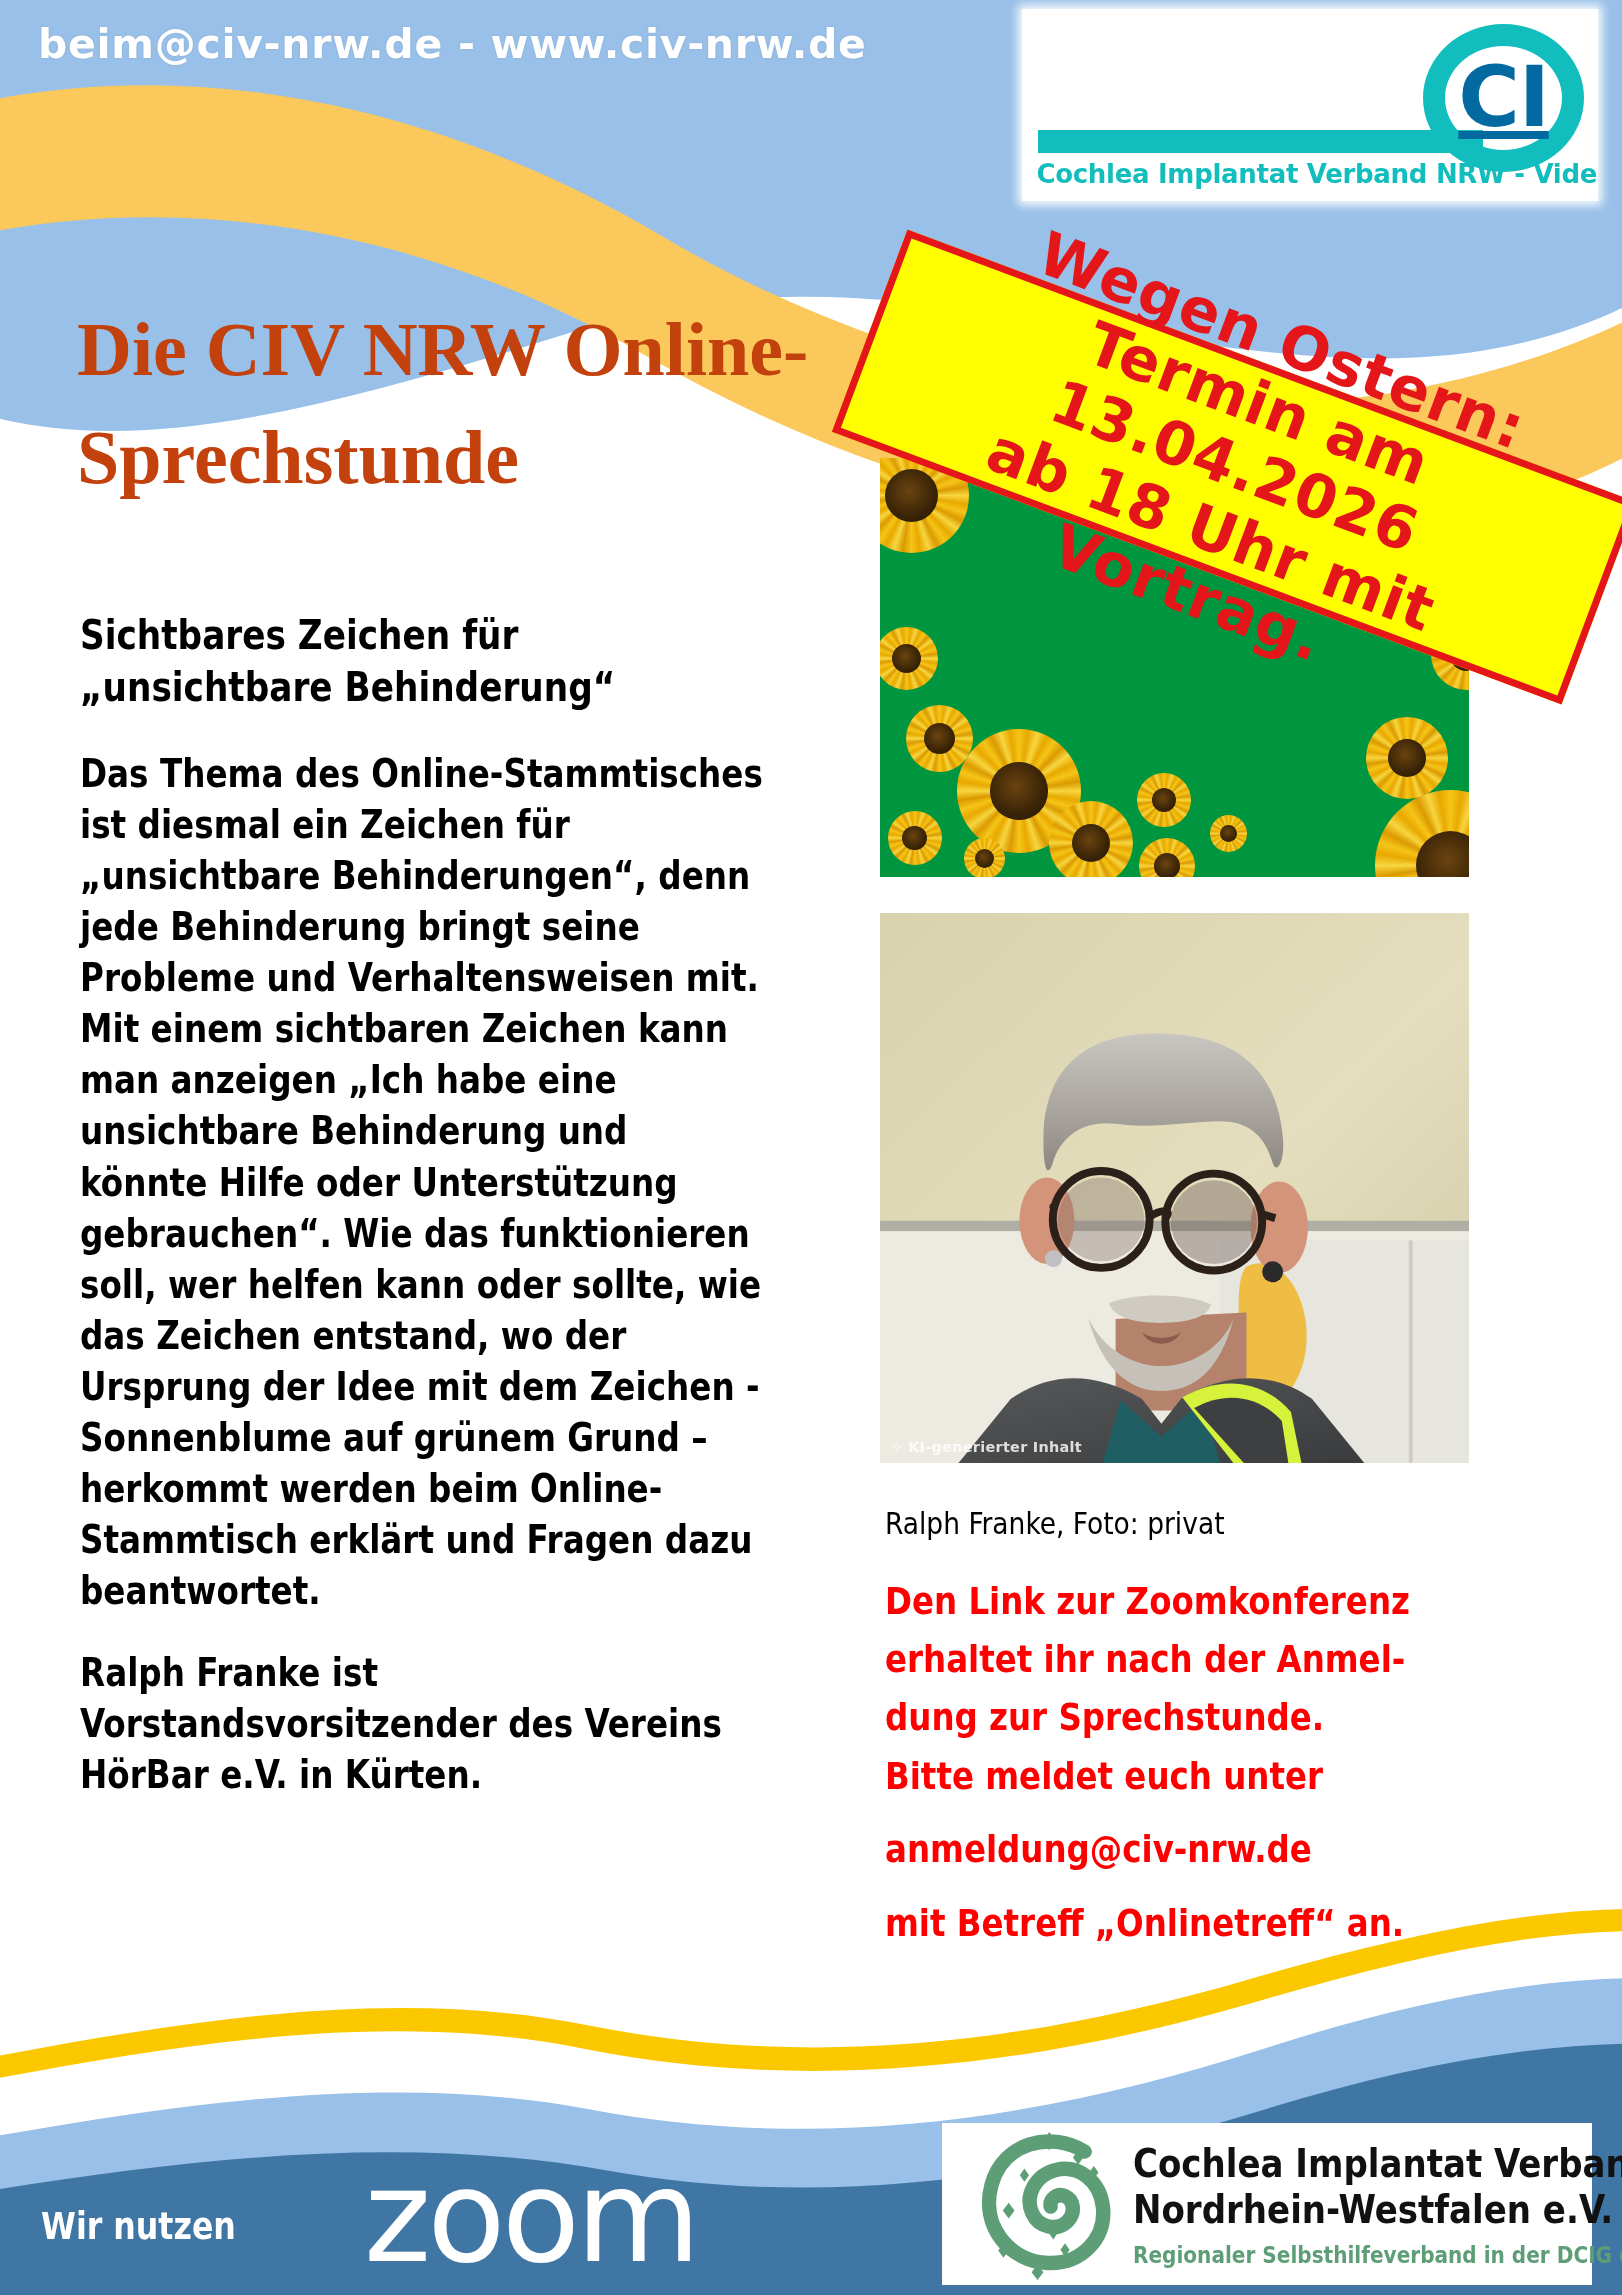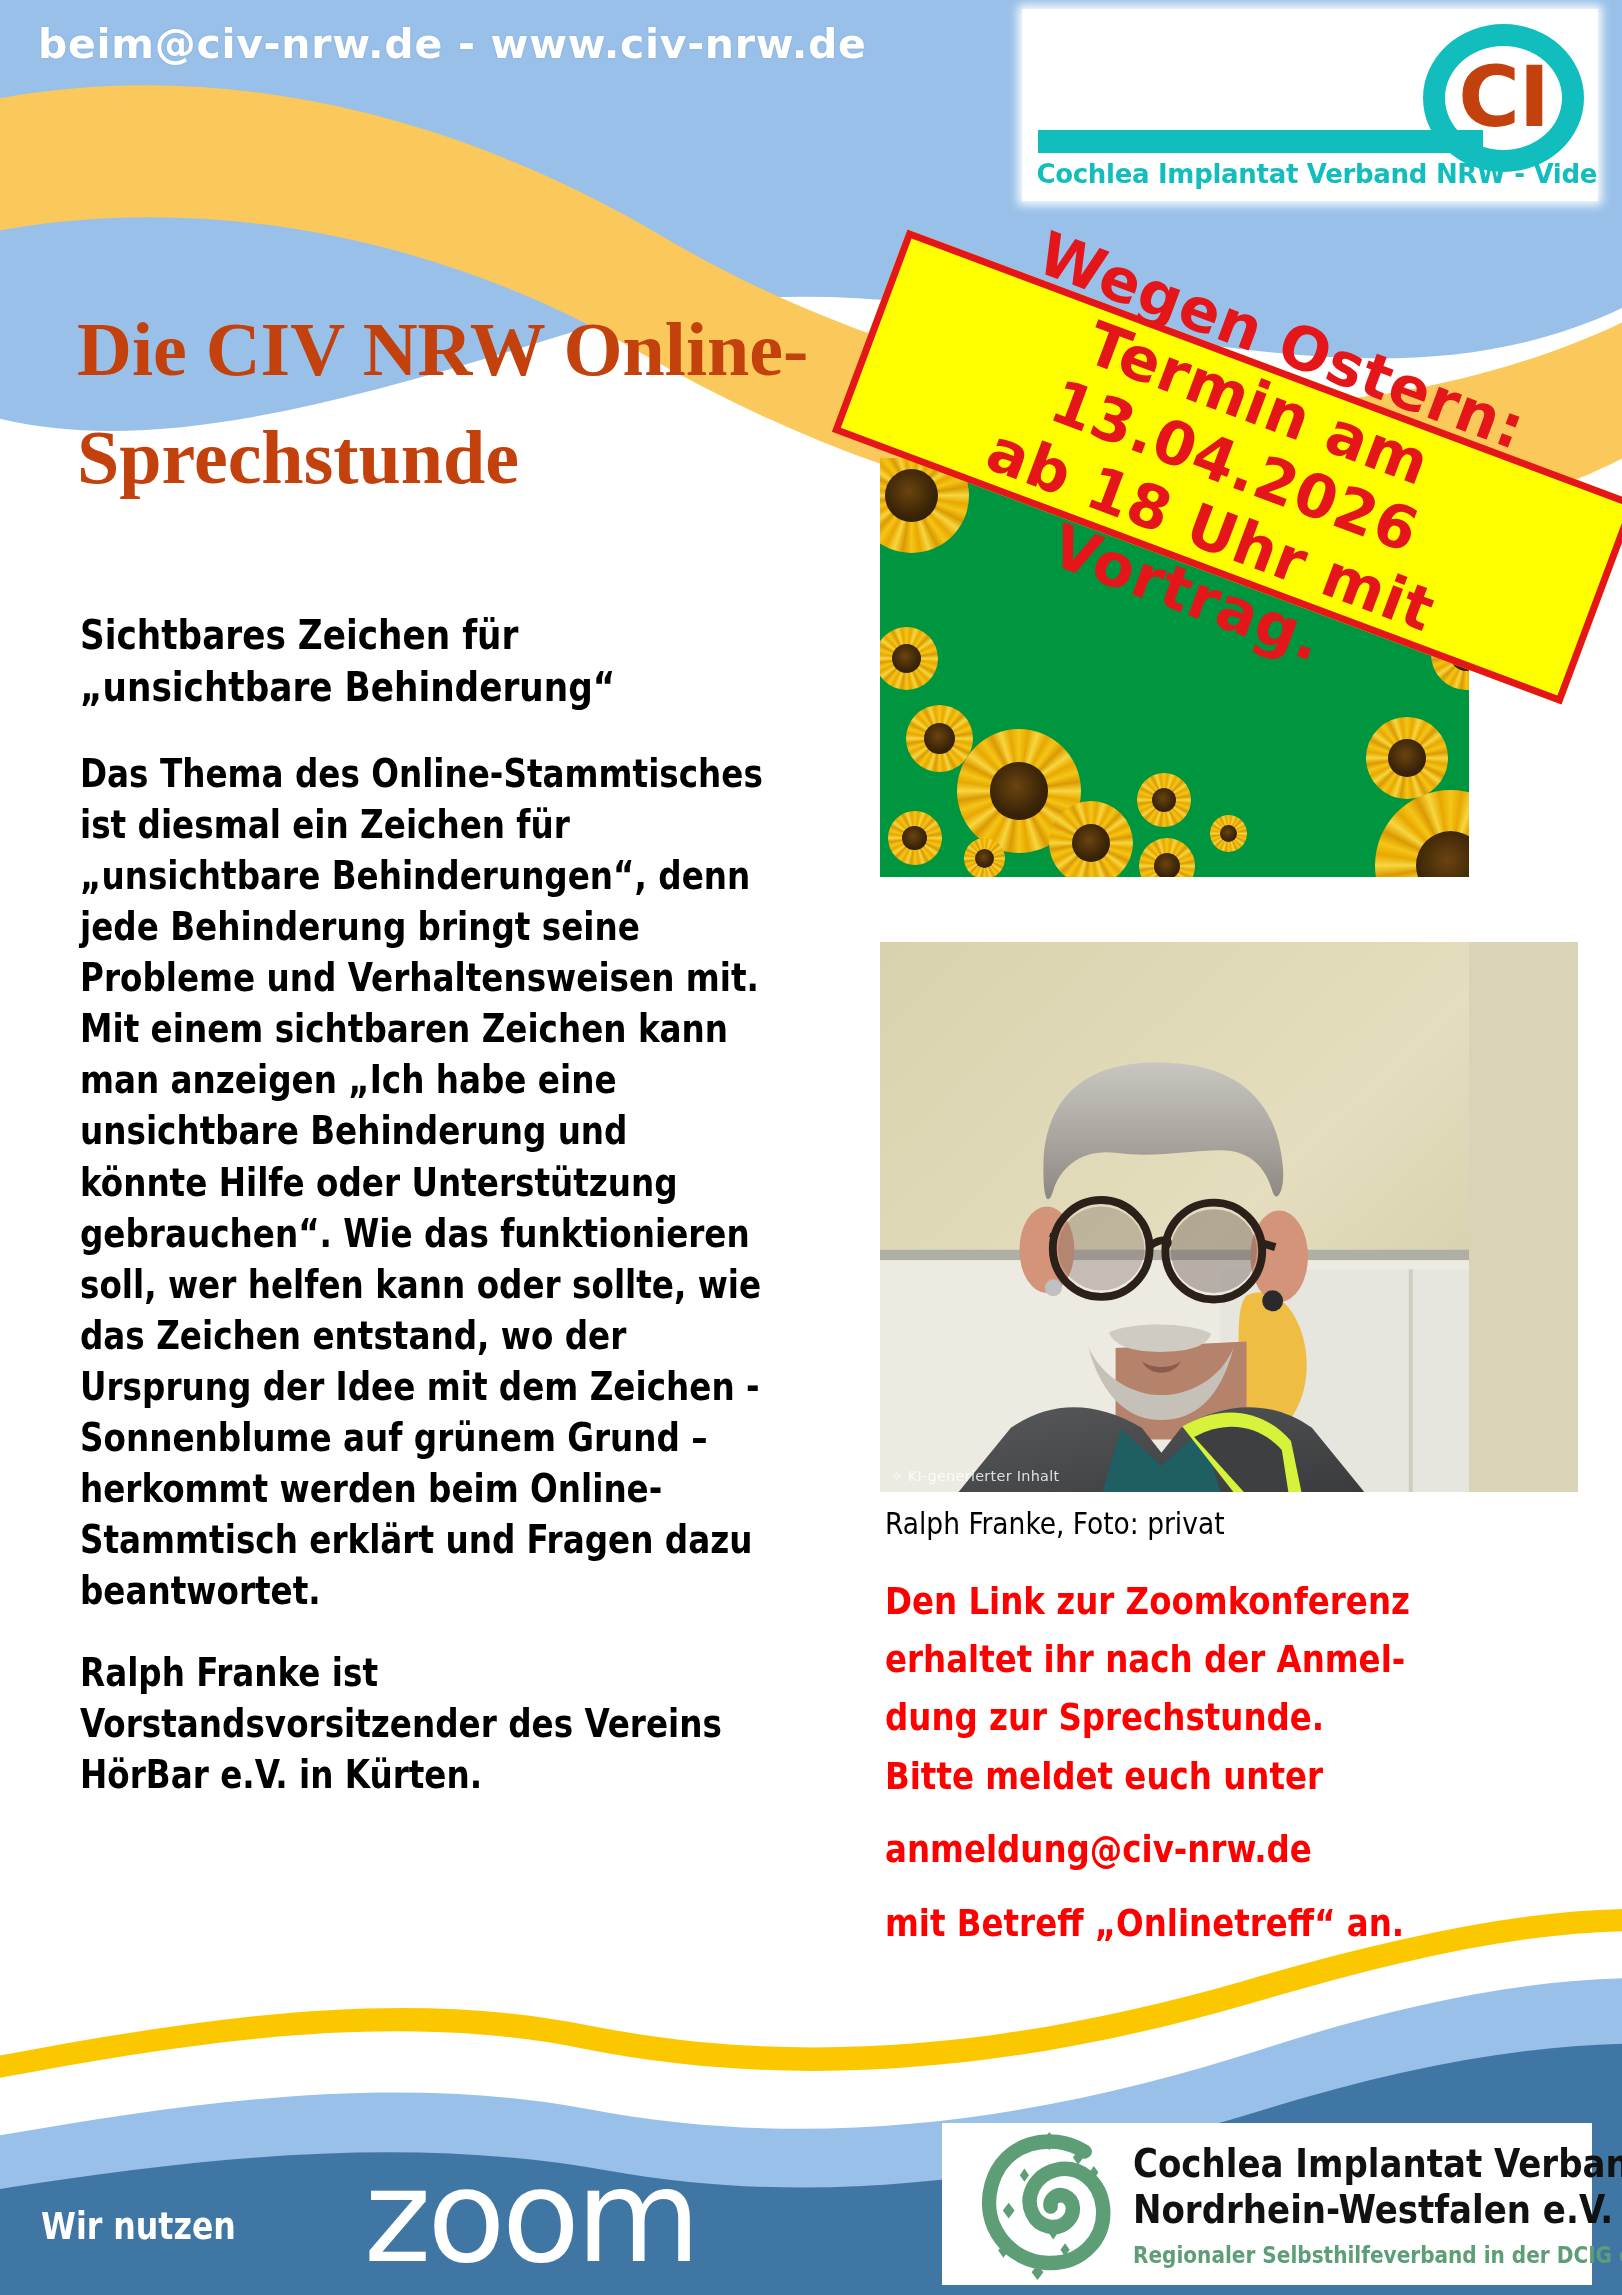--- a/index.html
+++ b/index.html
@@ -77,23 +77,24 @@
   }
   .logo-ci-text {
     position: absolute;
     right: 31px;
     top: 36px;
     width: 127px;
     text-align: center;
     font-family: "DejaVu Sans", sans-serif;
     font-weight: bold;
     font-size: 84px;
-    color: #c2410c;
+    color: #0369a1;
     line-height: 105px;
     letter-spacing: -1.3px;
+    text-decoration: underline;
   }
   .logo-bar {
     position: absolute;
     left: 15.7px;
     bottom: 48px;
     width: 445px;
     height: 23.6px;
     background: #12BDBD;
   }
   .logo-sub {
@@ -216,26 +217,27 @@
     color: #E4161A;
     text-align: center;
     padding: 0 17px;
     letter-spacing: 0.7px;
   }
 
   
   .portrait-wrap {
     position: absolute;
     left: 880px;
-    top: 942px;
-    width: 698px;
+    top: 913px;
+    width: 589px;
     height: 550px;
     z-index: 12;
     overflow: hidden;
     background: #D9D3B8;
+    font-weight: bold;
   }
   .portrait-watermark {
     position: absolute;
     left: 10.5px;
     bottom: 7.9px;
     font-family: "DejaVu Sans", sans-serif;
     font-size: 14.4px;
     color: rgba(255,255,255,.82);
     letter-spacing: 0.3px;
     z-index: 6;

